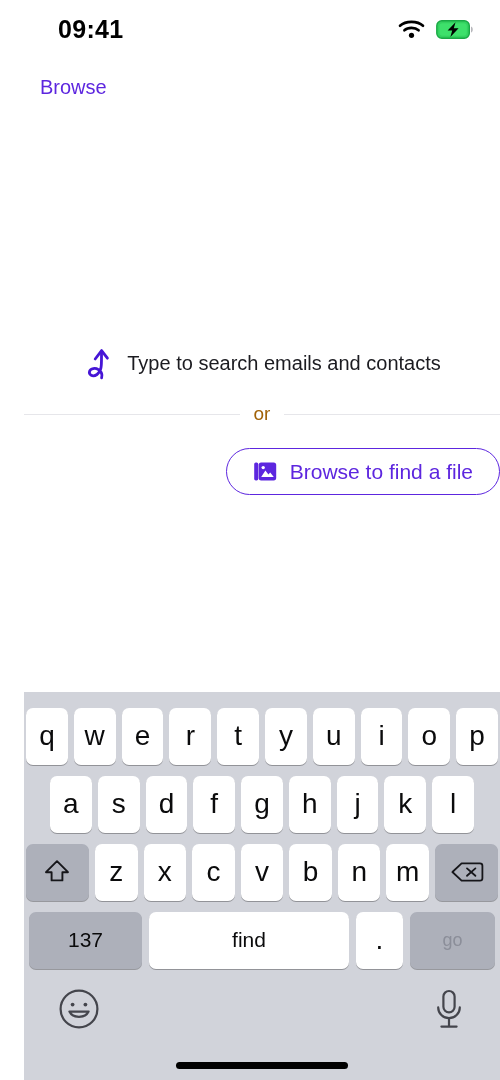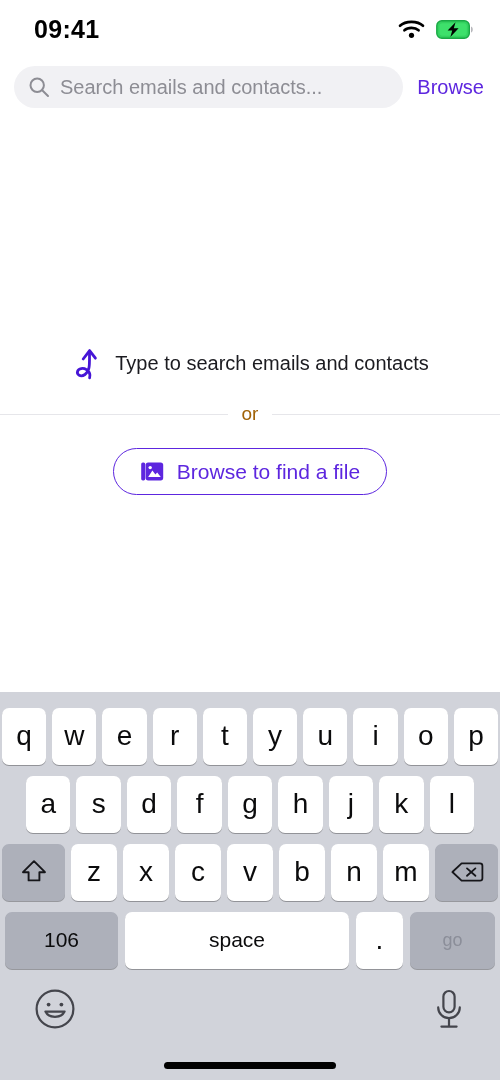--- a/index.html
+++ b/index.html
@@ -3,21 +3,21 @@
 <meta charset="utf-8">
 <style>
   * { margin:0; padding:0; box-sizing:border-box; }
   html, body {
     width:500px; height:1080px;
     font-family:"Liberation Sans", sans-serif;
     background:#ffffff;
     overflow:hidden;
     -webkit-font-smoothing:antialiased;
   }
-  .phone { position:relative; width:500px; height:1080px; background:#fff; display:flex; flex-direction:column; }
+  .phone { position:relative; width:500px; height:1080px; background:#fff; display:flex; flex-direction:column;padding-left:24px; }
 
   
   .statusbar {
     height:58px; flex:0 0 58px;
     display:flex; align-items:center; justify-content:space-between;
     padding:0 26px 0 34px;
   }
   .status-time { font-size:25px; font-weight:bold; color:#000; letter-spacing:.3px; }
   .status-right { display:flex; align-items:center; gap:11px; }
 
@@ -53,21 +53,21 @@
   .empty-text { font-size:20px; color:#1b1b20; white-space:nowrap; }
   .swirl { flex:0 0 auto; display:block; }
 
   .or-divider {
     display:flex; align-items:center; gap:0;
     margin-top:20px;
   }
   .or-line { flex:1 1 auto; height:1px; background:#e6e6ea; }
   .or-label { font-size:19px; color:#a16207; padding:0 14px; }
 
-  .browse-wrap { display:flex; justify-content:center; margin-top:23px; }
+  .browse-wrap { display:flex; justify-content:flex-end; margin-top:23px; }
   .browse-btn {
     display:inline-flex; align-items:center; gap:12px;
     border:1.6px solid #5d26df; border-radius:26px;
     height:47px; padding:0 26px;
     background:#fff; color:#5d26df;
     font-size:21px; white-space:nowrap;
   }
 
   
   .keyboard {
@@ -128,29 +128,20 @@
           <rect x="0.8" y="0.8" width="32.5" height="17.4" rx="5" fill="#33d15f" stroke="#1aa945" stroke-width="1.4"></rect>
           <rect x="3.4" y="3.2" width="27.4" height="12.6" rx="3.2" fill="#3ee06b"></rect>
           <path d="M19.5 2.2 L11.6 10.6 H16.2 L14.4 17 L22.6 8.3 H17.8 Z" fill="#000"></path>
           <path d="M35.3 6.4 v6.2 c1.7-.5 1.7-5.7 0-6.2z" fill="#9a9aa0"></path>
         </svg>
       </span>
     </div>
   </div>
 
   <div class="searchbar">
-    <div class="searchfield">
-      <span>
-        <svg width="22" height="22" viewBox="0 0 22 22">
-          <circle cx="9.2" cy="9.2" r="6.7" stroke="#8d8d94" stroke-width="2" fill="none"></circle>
-          <line x1="14.2" y1="14.2" x2="20" y2="20" stroke="#8d8d94" stroke-width="2" stroke-linecap="round"></line>
-        </svg>
-      </span>
-      <span class="search-placeholder">Search emails and contacts...</span>
-    </div>
     <div class="cancel-btn">Browse</div>
   </div>
 
   <div class="content">
     <div class="empty-wrap">
 
       <div class="empty-row">
         <span class="swirl">
           <svg width="34" height="40" viewBox="0 0 34 40">
             <path d="M18.5 10.5 C18.5 22 19 28 14 31.5 C9.5 34.6 5.5 31.5 6.6 28.2 C7.6 25.2 12.4 24.6 15.4 26.6 C18.6 28.8 19.4 32.2 18.6 34.8" stroke="#4615d6" stroke-width="2.8" fill="none" stroke-linecap="round" stroke-linejoin="round"></path>
@@ -230,22 +221,22 @@
           <svg width="34" height="26" viewBox="0 0 34 26">
             <path d="M11.6 4.4 H30 a2.4 2.4 0 0 1 2.4 2.4 v12.4 a2.4 2.4 0 0 1 -2.4 2.4 H11.6 L2.4 13 Z" fill="none" stroke="#16161a" stroke-width="1.8" stroke-linejoin="round"></path>
             <line x1="17" y1="9.4" x2="25.4" y2="16.8" stroke="#16161a" stroke-width="1.8" stroke-linecap="round"></line>
             <line x1="25.4" y1="9.4" x2="17" y2="16.8" stroke="#16161a" stroke-width="1.8" stroke-linecap="round"></line>
           </svg>
         </span>
       </div>
     </div>
 
     <div class="krow r4">
-      <div class="key dark num">106</div>
-      <div class="key space">space</div>
+      <div class="key dark num">137</div>
+      <div class="key space">find</div>
       <div class="key period">.</div>
       <div class="key dark go">go</div>
     </div>
 
     <div class="kbbottom">
       <span>
         <svg width="42" height="42" viewBox="0 0 42 42">
           <circle cx="21" cy="21" r="18.4" fill="none" stroke="#44454c" stroke-width="2.2"></circle>
           <circle cx="14.6" cy="16.6" r="1.9" fill="#44454c"></circle>
           <circle cx="27.4" cy="16.6" r="1.9" fill="#44454c"></circle>

